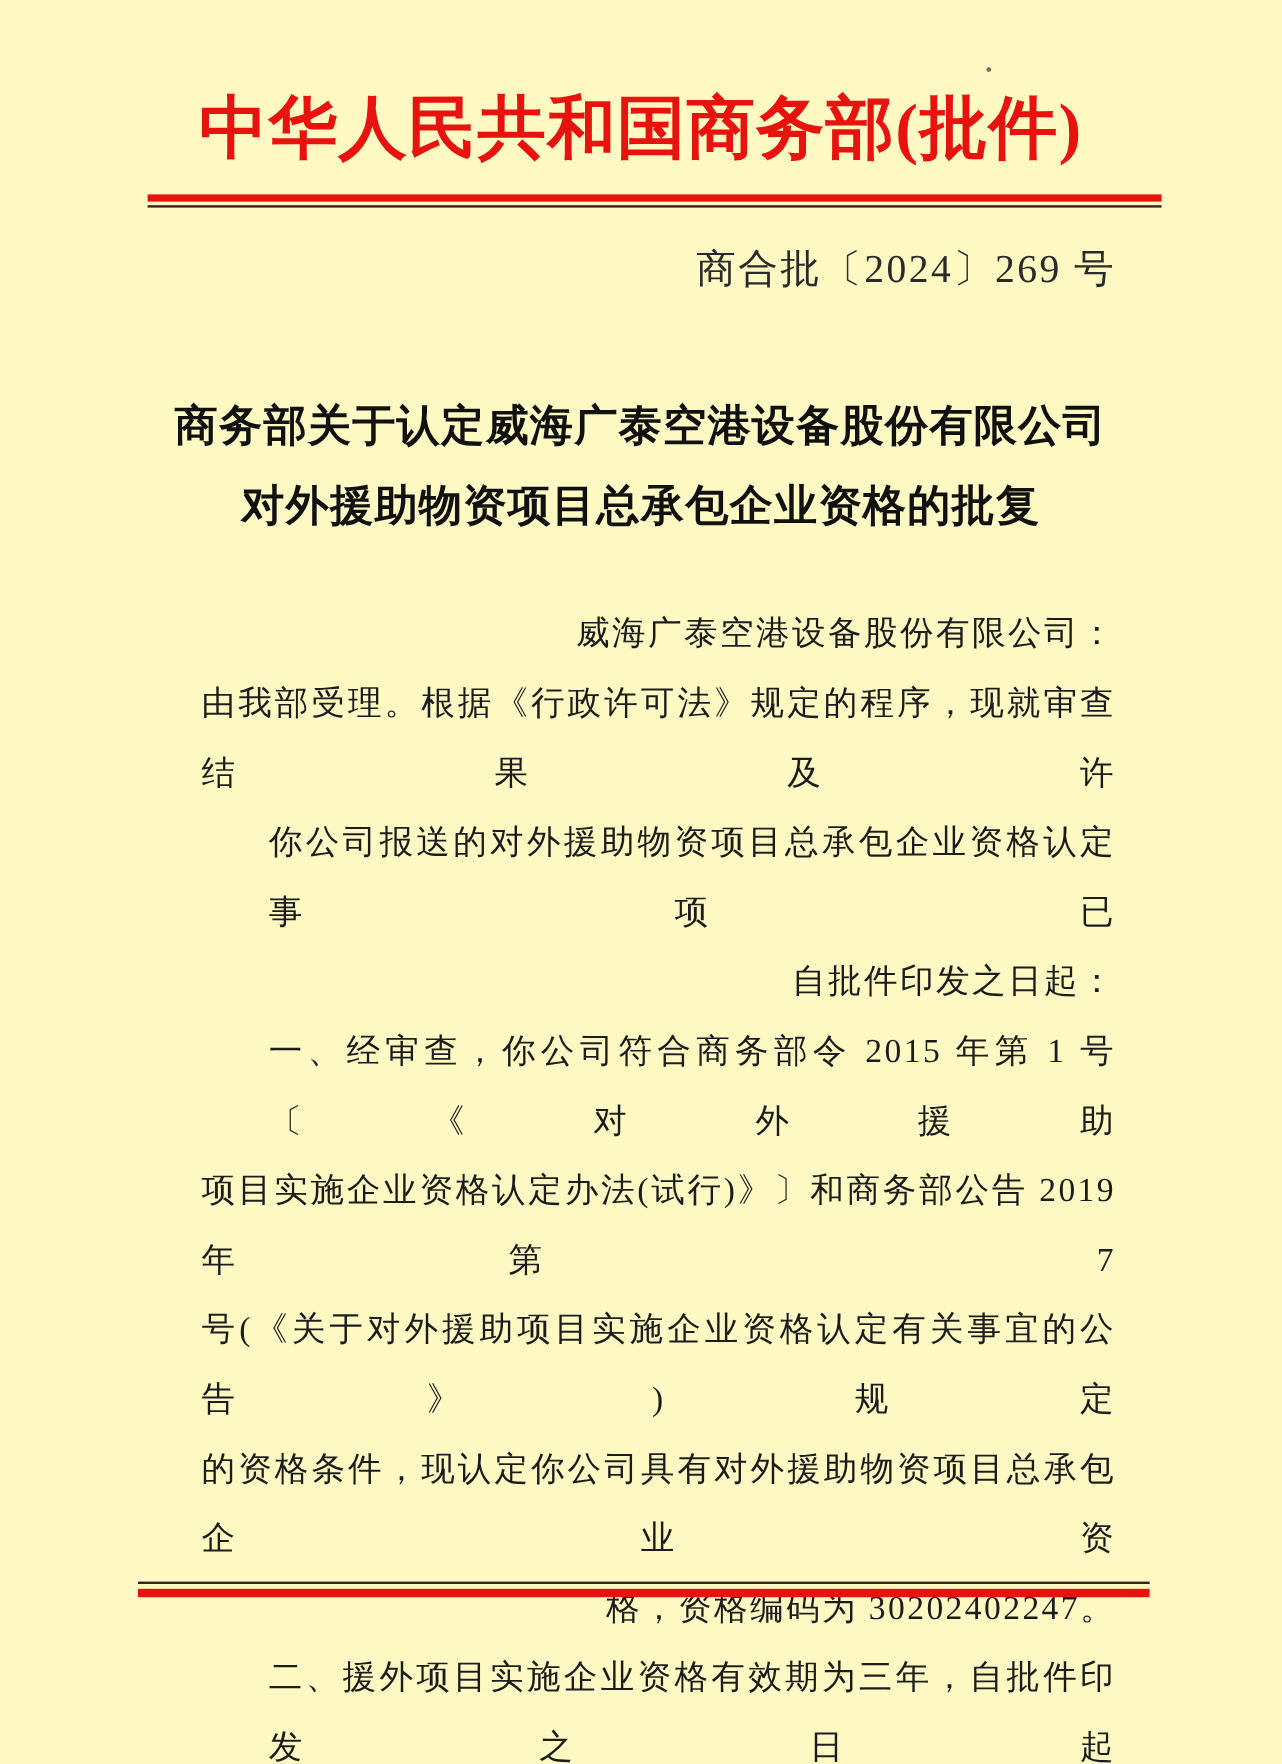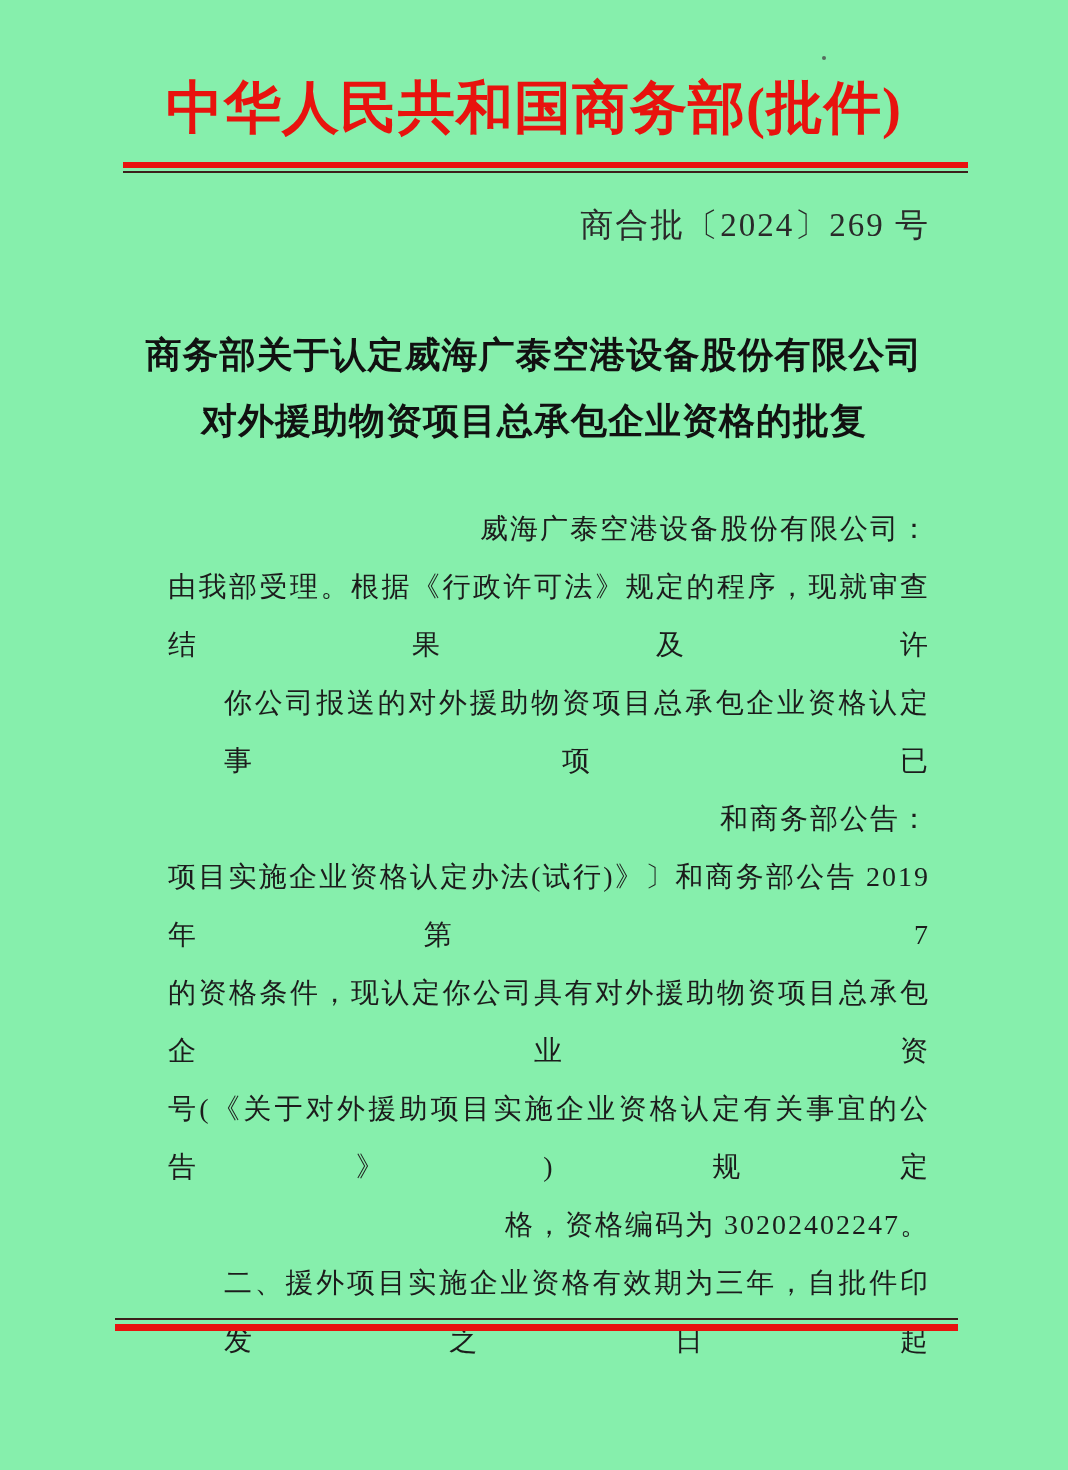--- a/index.html
+++ b/index.html
@@ -1,21 +1,21 @@
 <!DOCTYPE html>
 <html><head>
 <meta charset="utf-8">
 <style>
   * { margin: 0; padding: 0; box-sizing: border-box; }
   html, body { background: #ffffff; }
   .page {
     position: relative;
     width: 1068px;
     height: 1470px;
-    background: #86efac;
+    background: #fef9c3;
     overflow: hidden;
     font-family: "Liberation Serif", "DejaVu Serif", serif;
     color: #1c1c1c;
   }
   .letterhead {
     position: absolute;
     top: 72px;
     left: 0;
     width: 100%;
     height: 72px;
@@ -121,24 +121,25 @@
 
   <div class="doc-title">
     <div class="t-line">商务部关于认定威海广泰空港设备股份有限公司</div>
     <div class="t-line">对外援助物资项目总承包企业资格的批复</div>
   </div>
 
   <div class="doc-body" id="doc-body">
       <div class="b-line">威海广泰空港设备股份有限公司：</div>
       <div class="b-line fill">由我部受理。根据《行政许可法》规定的程序，现就审查结果及许</div>
       <div class="b-line fill indent">你公司报送的对外援助物资项目总承包企业资格认定事项已</div>
-      <div class="b-line">和商务部公告：</div>
+      <div class="b-line">自批件印发之日起：</div>
+      <div class="b-line fill indent">一、经审查，你公司符合商务部令 2015 年第 1 号〔《对外援助</div>
       <div class="b-line fill">项目实施企业资格认定办法(试行)》〕和商务部公告 2019 年第 7</div>
+      <div class="b-line fill">号(《关于对外援助项目实施企业资格认定有关事宜的公告》)规定</div>
       <div class="b-line fill">的资格条件，现认定你公司具有对外援助物资项目总承包企业资</div>
-      <div class="b-line fill">号(《关于对外援助项目实施企业资格认定有关事宜的公告》)规定</div>
       <div class="b-line">格，资格编码为 30202402247。</div>
       <div class="b-line fill indent">二、援外项目实施企业资格有效期为三年，自批件印发之日起</div>
     </div>
 
   <div class="rule-bottom">
     <div class="thin"></div>
     <div class="gap"></div>
     <div class="thick"></div>
   </div>
 

